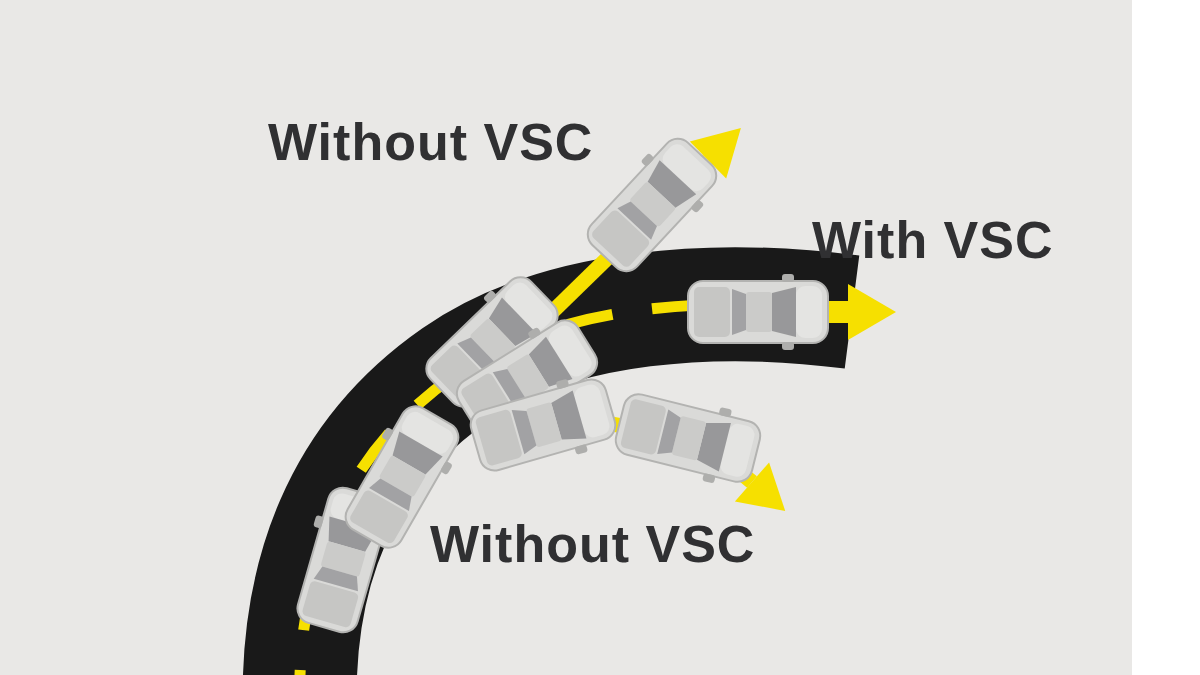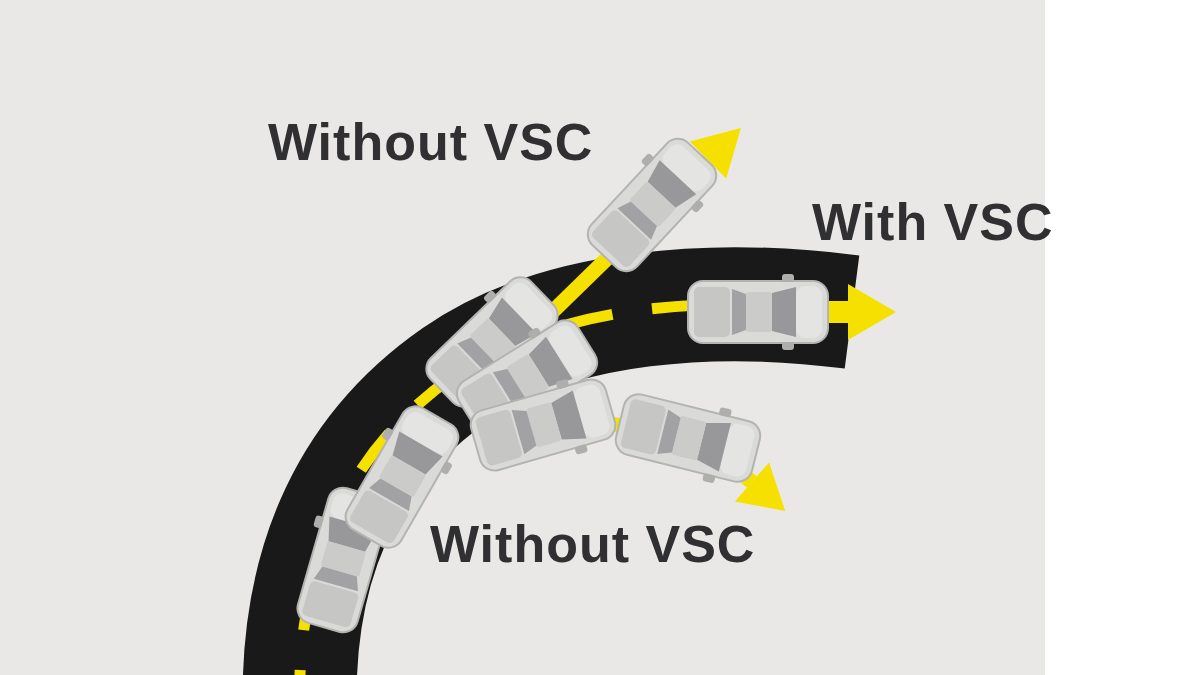--- a/index.html
+++ b/index.html
@@ -5,40 +5,40 @@
   html, body {
     margin: 0;
     padding: 0;
     width: 1200px;
     height: 675px;
     overflow: hidden;
     font-family: "Liberation Sans", sans-serif;
   }
   #stage {
     position: relative;
-    width: 1045px;
+    width: 1132px;
     height: 675px;
     background: #e9e8e6;
   }
   #scene-svg {
     position: absolute;
     left: 0;
     top: 0;
   }
   .label {
     position: absolute;
     font-weight: 700;
     font-size: 52px;
     letter-spacing: 1px;
     color: #303032;
     white-space: nowrap;
     user-select: none;
   }
   #lbl-without-top  { left: 268px; top: 112px; }
-  #lbl-with-vsc     { left: 812px; top: 192px; }
+  #lbl-with-vsc     { left: 812px; top: 210px; }
   #lbl-without-bot  { left: 430px; top: 514px; }
 </style>
 </head>
 <body>
 
 <div id="stage">
 
   <svg id="scene-svg" width="1200" height="675" viewBox="0 0 1200 675">
 
     <defs>

